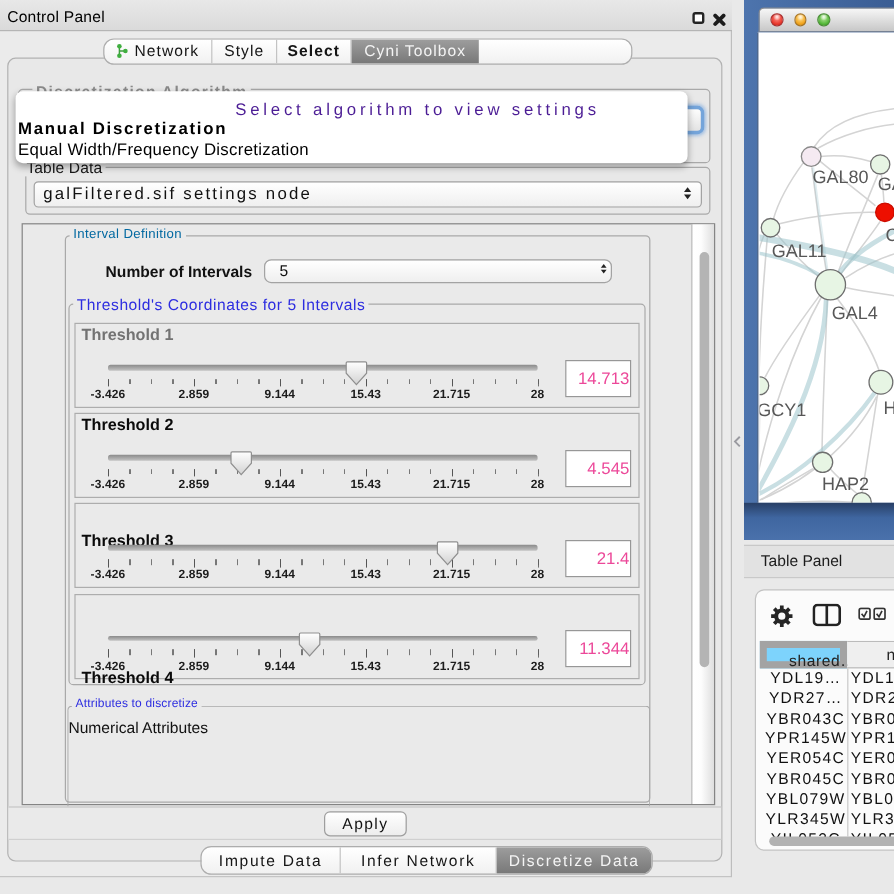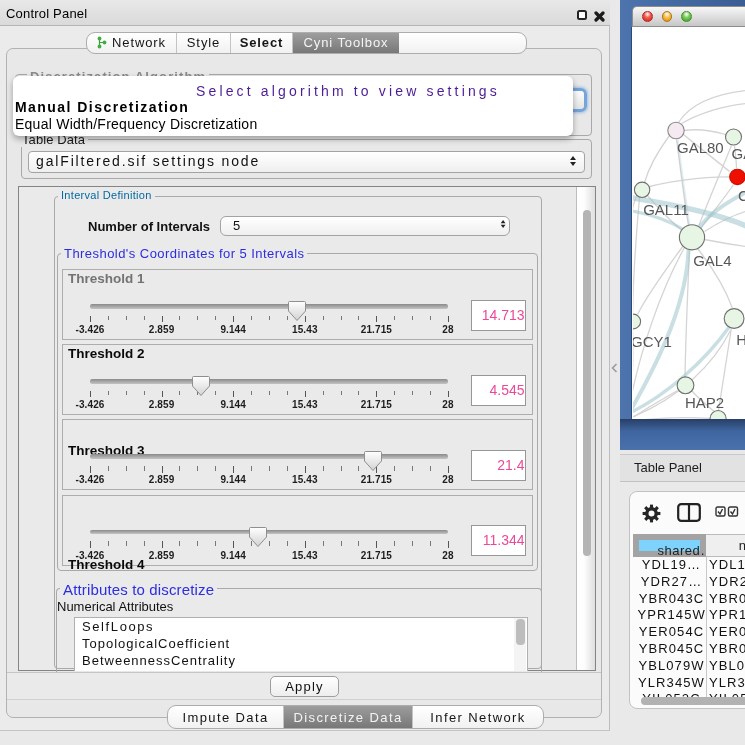--- a/index.html
+++ b/index.html
@@ -174,38 +174,31 @@
     <defs>
         <linearGradient id="thg494.6" x1="0" y1="0" x2="0" y2="1">
       <stop offset="0" stop-color="#ffffff"></stop>
           <stop offset="1" stop-color="#d2d2d2"></stop>
     </linearGradient>
       </defs>
   </svg>
   <div class="vbox" style="left:470.5px;top:525.1px;">11.344</div>
 
   <div class="grp" style="left:56px;top:588px;width:486px;height:100px;border-bottom:none;border-radius:4px 4px 0 0;"></div>
-  <div class="gtitle" style="left:60px;top:581px;font-size:15px;color:#2d2de0;background:#eaeaea;letter-spacing:0.15px;">Attributes to discretize</div>
+  <div class="gtitle" style="left:60px;top:581px;font-size:10px;color:#2d2de0;background:#eaeaea;letter-spacing:0.15px;">Attributes to discretize</div>
   <div class="abs" style="left:57px;top:599px;font-size:13px;font-weight:normal;color:#111;">Numerical Attributes</div>
 
-  <div class="abs" style="left:74px;top:617px;width:454px;height:54px;background:#fff;border:1px solid #b0b0b0;border-bottom:none;overflow:hidden;">
-    <div style="position:absolute;left:7px;top:0.5px;font-size:13px;color:#111;letter-spacing:1.6px;">SelfLoops</div>
-    <div style="position:absolute;left:7px;top:17.6px;font-size:13px;color:#111;letter-spacing:1.0px;">TopologicalCoefficient</div>
-    <div style="position:absolute;left:7px;top:34.7px;font-size:13px;color:#111;letter-spacing:1.0px;">BetweennessCentrality</div>
-    <div style="position:absolute;right:1px;top:0;width:12px;height:54px;background:#f4f4f4;"></div>
-    <div style="position:absolute;right:2px;top:1px;width:9px;height:26px;background:#bdbdbd;border-radius:4px;"></div>
-  </div>
 
   <div class="abs" style="left:7px;top:672px;width:594px;height:28px;background:#eaeaea;border-top:1px solid #c6c6c6;border-bottom:1px solid #d0d0d0;"></div>
   <div class="abs" style="left:270px;top:676px;width:69px;height:21px;background:linear-gradient(#ffffff,#ededed);border:1px solid #9e9e9e;border-radius:5px;text-align:center;font-size:13px;color:#111;line-height:19px;letter-spacing:1.2px;">Apply</div>
 
   <div class="tabcap" style="left:167px;top:705px;width:377px;height:24px;">
     <div class="tab" style="width:116px;letter-spacing:1.4px;">Impute Data</div>
+    <div class="tab" style="width:130px;letter-spacing:1.4px;">Infer Network</div>
     <div class="tab sel" style="width:129px;letter-spacing:1.4px;">Discretize Data</div>
-    <div class="tab" style="width:130px;letter-spacing:1.4px;">Infer Network</div>
   </div>
 
   <div class="abs" style="left:13px;top:76px;width:560px;height:59.5px;background:#fff;border-radius:6px;box-shadow:0 3px 6px rgba(0,0,0,0.33);"></div>
   <div class="abs" style="left:196px;top:82.8px;font-size:14px;color:#4c1d95;letter-spacing:3.15px;">Select algorithm to view settings</div>
   <div class="abs" style="left:15px;top:99.3px;font-size:14px;font-weight:bold;color:#000;letter-spacing:1.45px;">Manual Discretization</div>
   <div class="abs" style="left:15px;top:115.6px;font-size:14px;color:#000;letter-spacing:0.25px;">Equal Width/Frequency Discretization</div>
 
   <svg class="abs" style="left:611px;top:363px;" width="7" height="10" viewBox="0 0 7 10">
     <polyline points="5.5,1 1.5,5 5.5,9" fill="none" stroke="#9a9aa0" stroke-width="1.6"></polyline>
     </svg>

